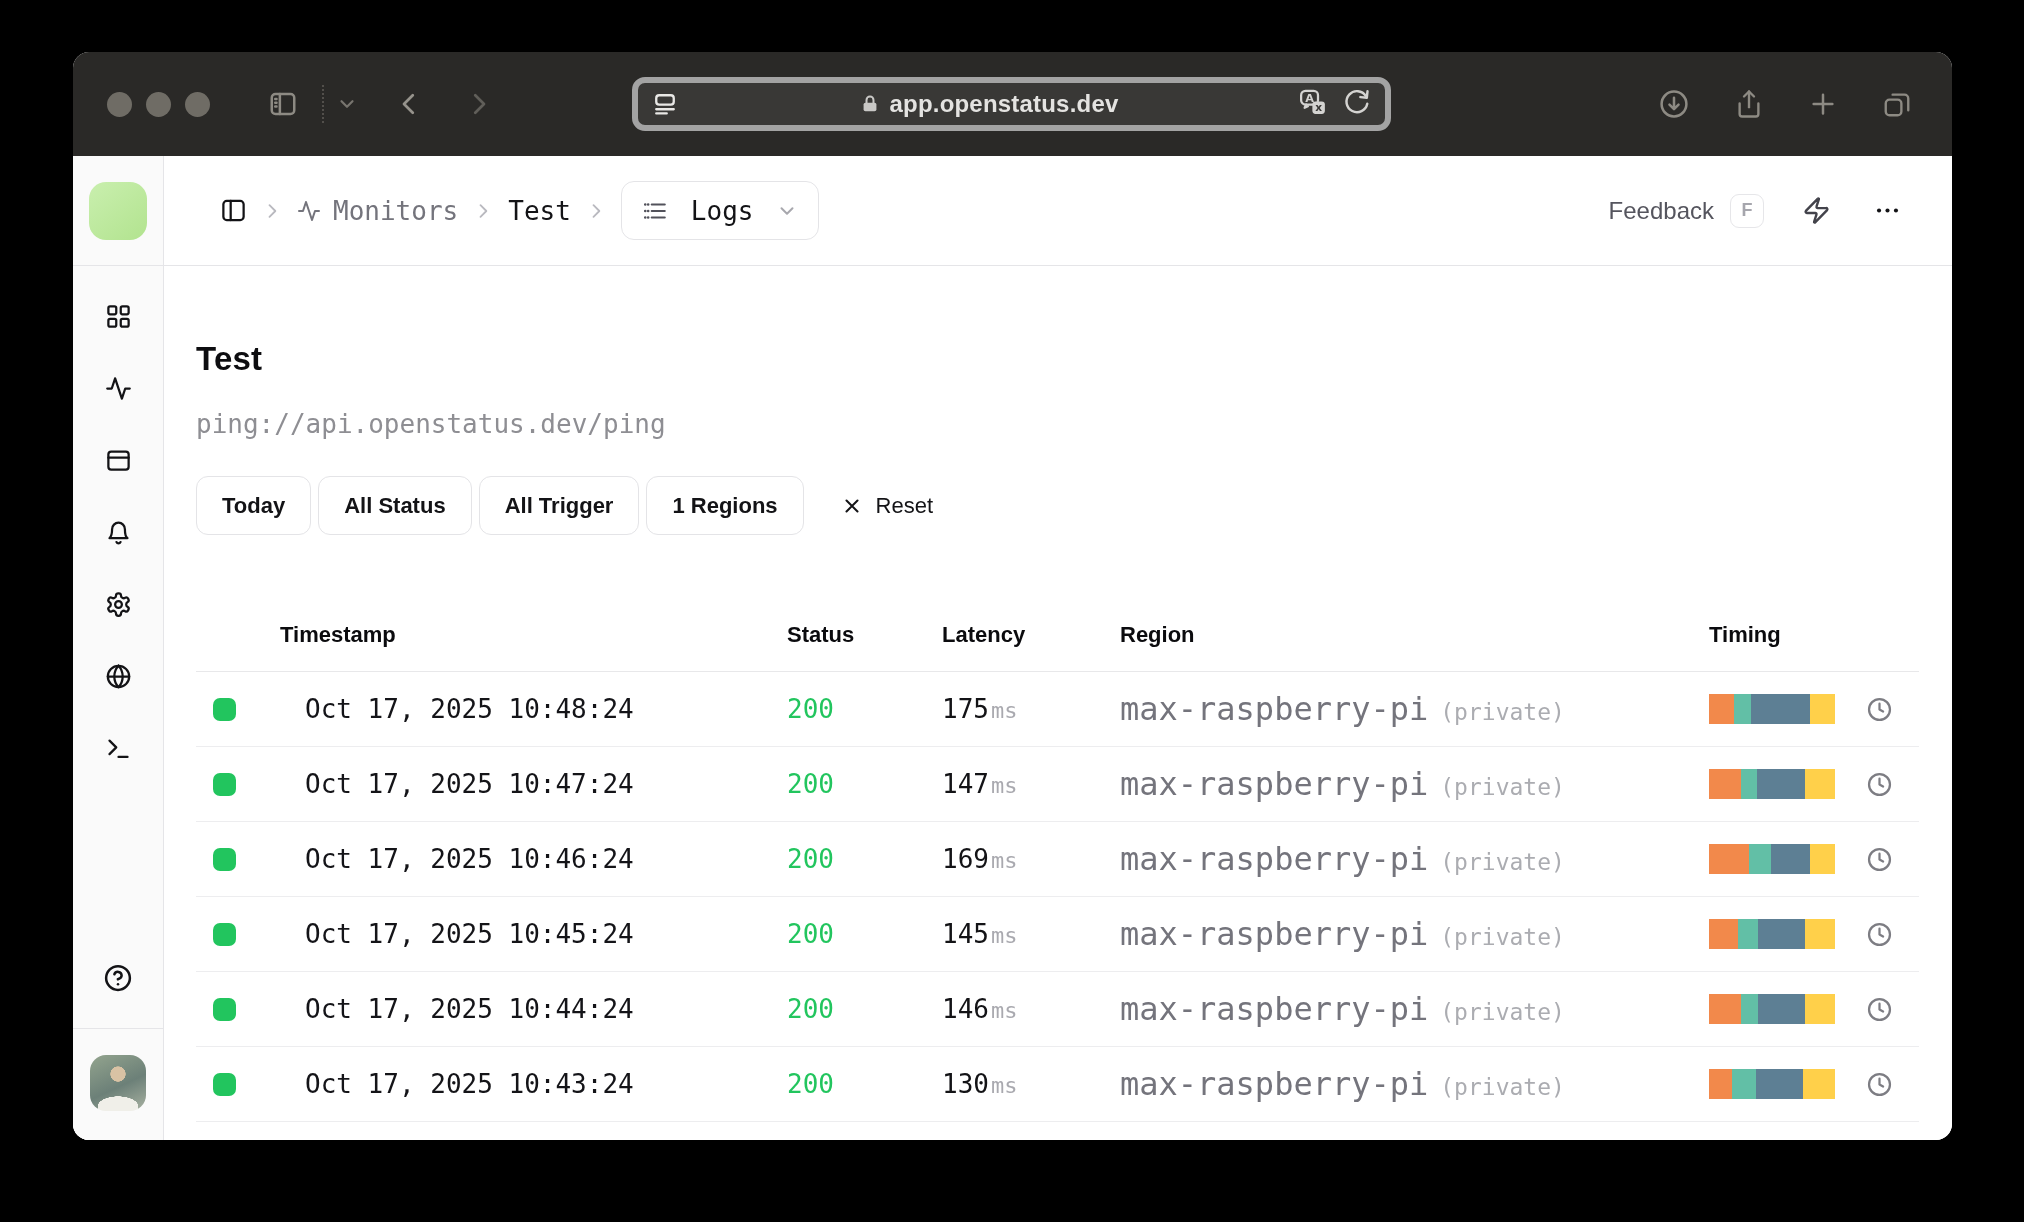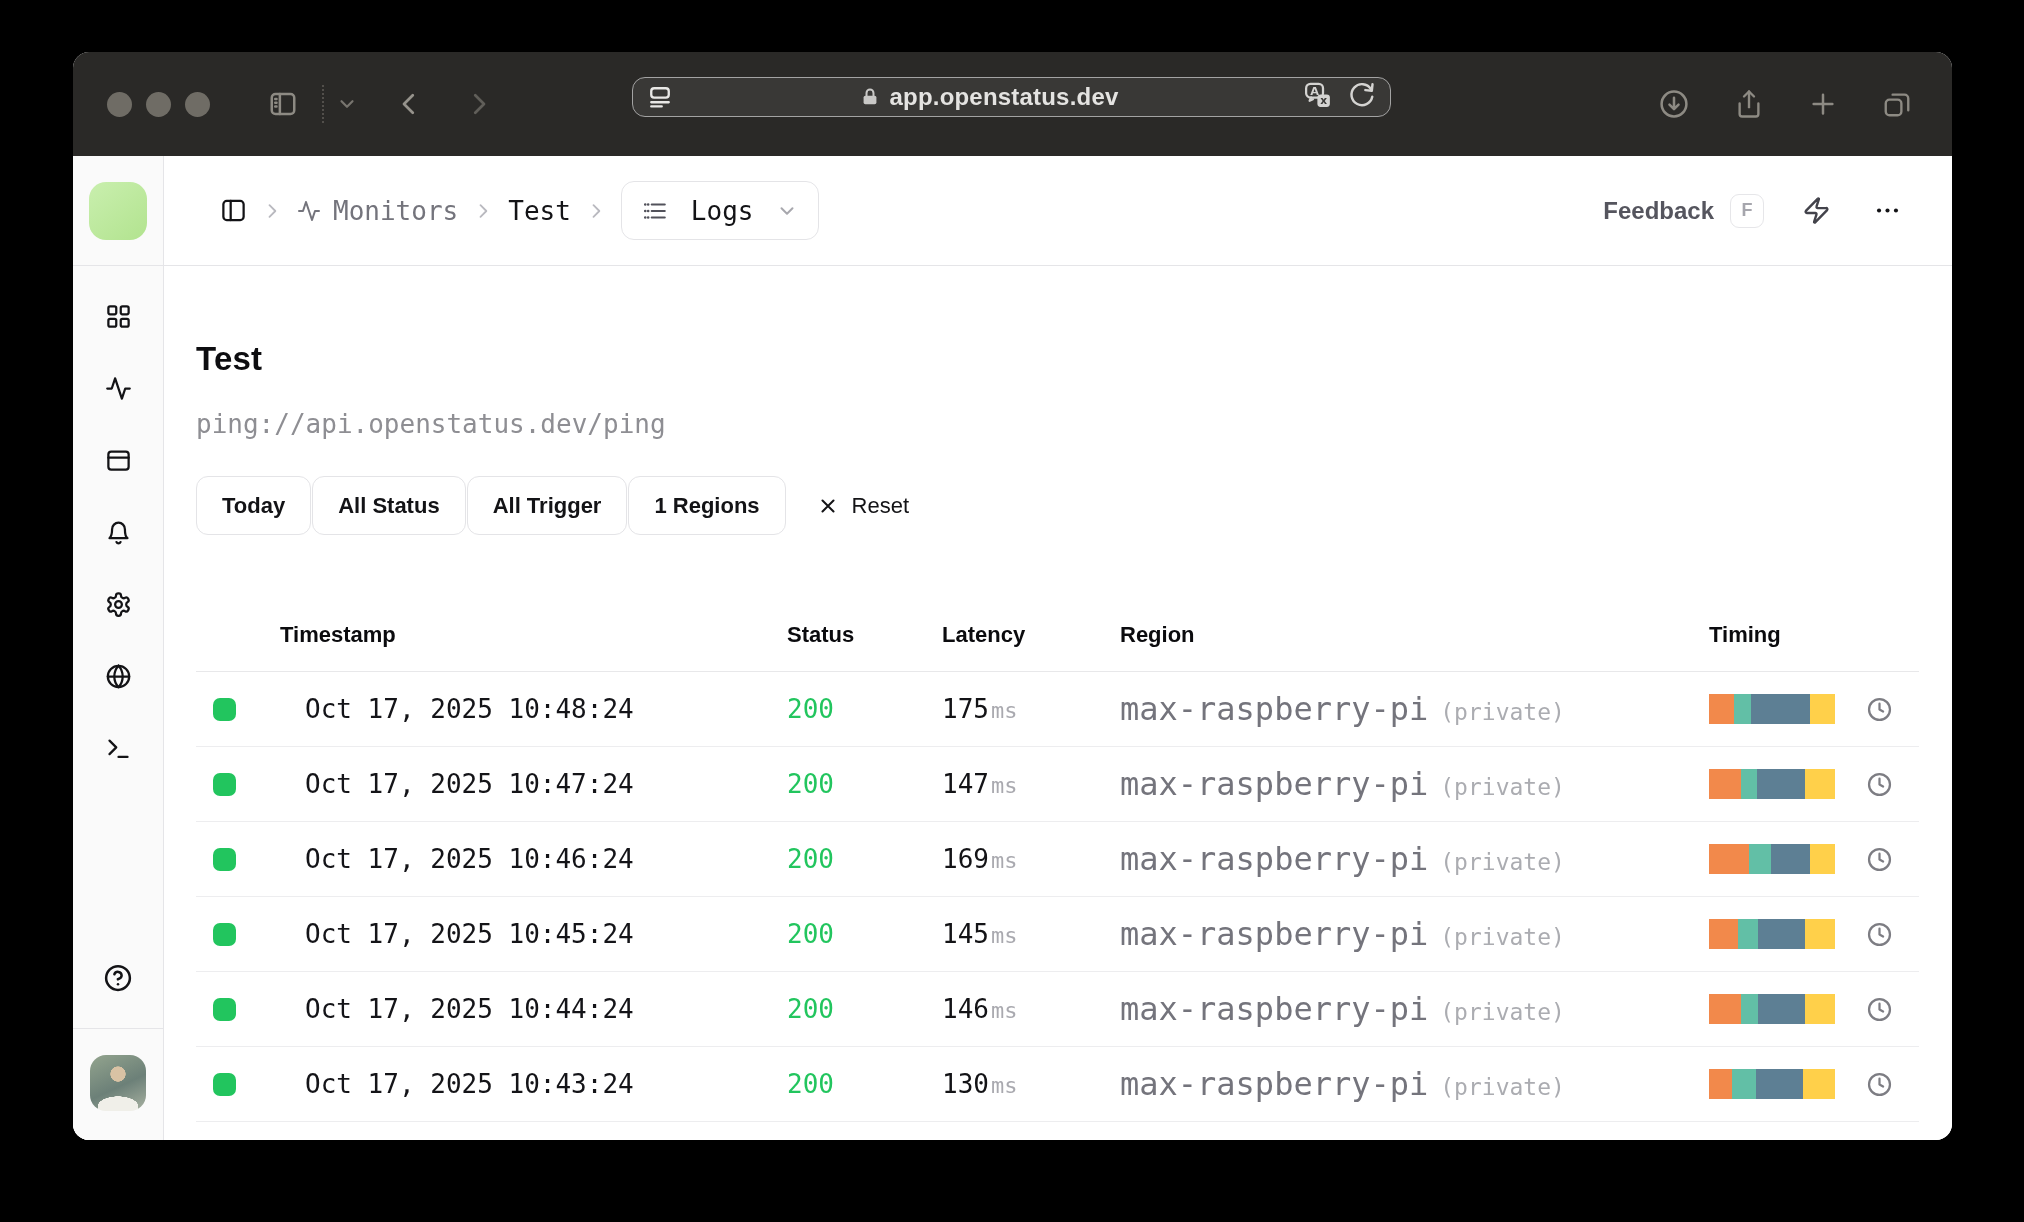--- a/index.html
+++ b/index.html
@@ -12,22 +12,22 @@
   
   .chrome{ position:relative; height:104px; background:#2a2927; display:flex; align-items:center; padding-left:34px; }
   .traffic{ display:flex; gap:14px; }
   .tl{ width:25px; height:25px; border-radius:50%; background:#6f6c65; }
   .cbtn{ display:inline-flex; color:#8d8a83; }
   .cbtn.panel{ margin-left:58px; }
   .vdiv{ height:38px; border-left:2px dotted #524f4b; margin-left:24px; }
   .cbtn.chev{ margin-left:12px; color:#77746e; }
   .cbtn.back{ margin-left:36px; color:#96938c; }
   .cbtn.fwd{ margin-left:40px; color:#605e59; }
-  .urlbar{ position:absolute; left:559px; top:25px; width:759px; height:40px; background:#393836;
-    border:1px solid #a3a3a3; border-radius:13px; display:flex; align-items:center; }
+  .urlbar{ position:absolute; left:559px; top:25px; width:759px; height:54px; background:#393836;
+    border:6px solid #a3a3a3; border-radius:13px; display:flex; align-items:center; }
   .url-left{ margin-left:13px; color:#e9e8e6; display:inline-flex; }
   .url-center{ flex:1; display:flex; justify-content:center; align-items:center; gap:9px;
     color:#e4e3e1; font-size:24px; font-weight:bold; letter-spacing:.2px; }
   .url-right{ display:flex; align-items:center; gap:15px; margin-right:14px; color:#d4d3d1; }
   .chrome-right{ position:absolute; right:40px; top:0; height:104px; display:flex; align-items:center; gap:44px; color:#8d8a83; }
 
   
   .app{ display:flex; height:984px; background:#fff; }
   aside.side{ width:91px; background:#fafafa; border-right:1px solid #e5e5e8; display:flex; flex-direction:column; align-items:center; flex-shrink:0; }
   .side-head{ height:110px; width:100%; border-bottom:1px solid #e5e5e8; display:flex; align-items:center; justify-content:center; }
@@ -46,31 +46,31 @@
   main.main{ flex:1; display:flex; flex-direction:column; }
   .main-head{ height:110px; border-bottom:1px solid #e5e5e8; display:flex; align-items:center; padding:0 50px 0 56px; flex-shrink:0; }
   .bc-sep{ color:#b9b9bf; margin:0 15px; display:inline-flex; }
   .bc-item{ display:flex; align-items:center; gap:12px; font-size:26px; }
   .bc-monitors{ color:#74747c; }
   .bc-test{ color:#131316; }
   .logs-btn{ display:flex; align-items:center; gap:23px; height:59px; padding:0 20px; background:#fff;
     border:1.5px solid #e4e4e7; border-radius:13px; font-size:26px; color:#131316; }
   .logs-btn .chev{ color:#a8a8ae; display:inline-flex; }
   .head-right{ margin-left:auto; display:flex; align-items:center; }
-  .feedback{ font-size:24px; color:#55555e; font-weight:700; background:none; border:none; }
+  .feedback{ font-size:24px; color:#55555e; font-weight:400; background:none; border:none; }
   .kbd{ width:34px; height:34px; margin-left:16px; border:1.5px solid #e6e6e9; border-radius:9px;
     color:#a6a6ad; font-size:18px; font-weight:600; display:flex; align-items:center; justify-content:center; }
   .bolt{ margin-left:38px; color:#43434b; display:inline-flex; background:none; border:none; }
   .dots{ margin-left:42px; color:#131316; display:inline-flex; background:none; border:none; }
 
   
   .content{ padding:0 33px 0 32px; }
   h1.title{ margin-top:74px; font-size:33px; line-height:38px; font-weight:700; color:#0d0d10; letter-spacing:.2px; }
   .endpoint{ margin-top:30px; font-size:26px; line-height:32px; color:#8e8e93; }
-  .filters{ margin-top:36px; display:flex; align-items:center; gap:1px; }
+  .filters{ margin-top:36px; display:flex; align-items:center; gap:7px; }
   .fbtn{ height:59px; padding:0 25px; border:1.5px solid #e4e4e7; border-radius:12px; background:#fff;
     font-size:22px; font-weight:600; color:#131316; font-family:"Liberation Sans",sans-serif; }
   .reset{ margin-left:30px; display:flex; align-items:center; gap:13px; font-size:22px; font-weight:500;
     color:#131316; background:none; border:none; font-family:"Liberation Sans",sans-serif; }
 
   .table{ margin-top:64px; }
   .thead,.trow{ display:grid; grid-template-columns:84px 507px 155px 178px 589px 1fr; align-items:center; }
   .thead{ height:73px; border-bottom:1px solid #e8e8ea; font-size:22px; font-weight:700; color:#0b0b0e; }
   .trow{ height:75px; border-bottom:1px solid #ededef; }
   .cell-dot{ padding-left:17px; }

